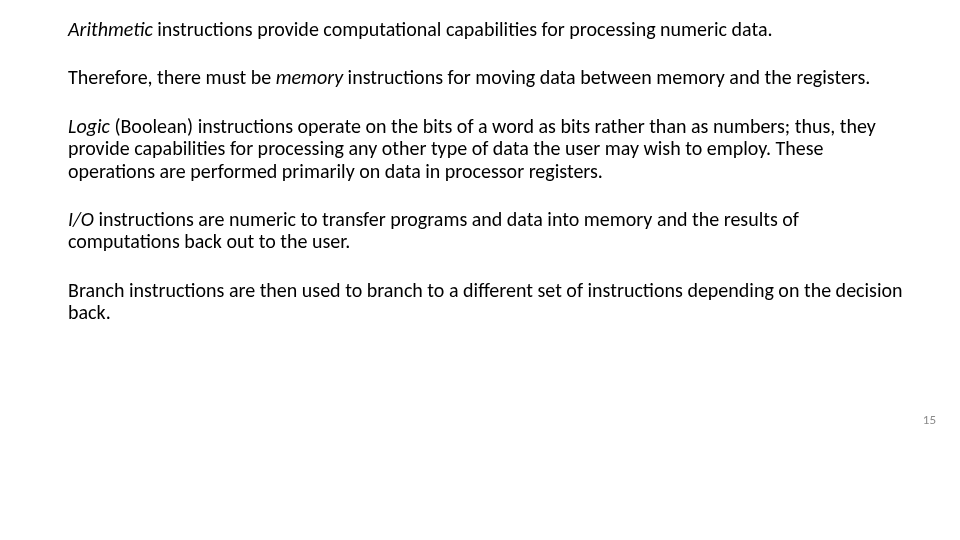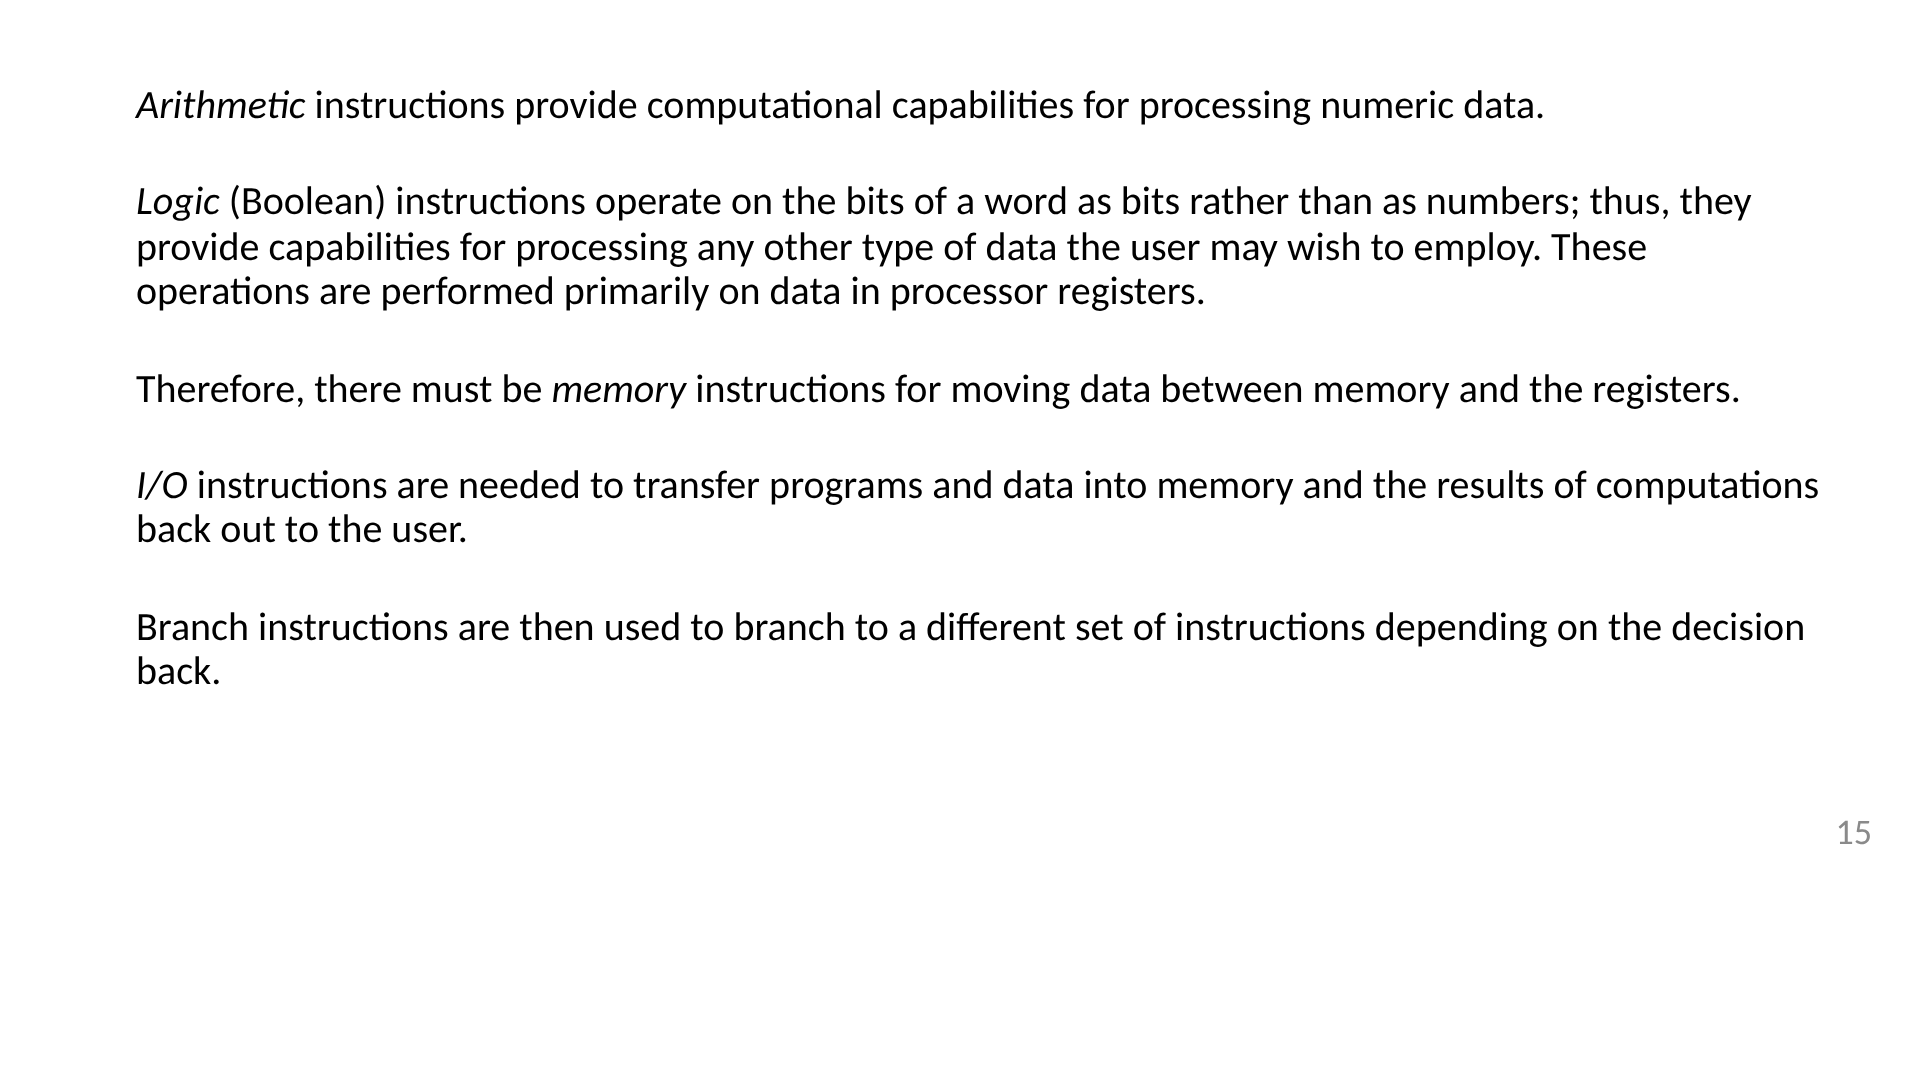--- a/index.html
+++ b/index.html
@@ -1,40 +1,40 @@
 <!DOCTYPE html>
 <html><head>
 <meta charset="utf-8">
 <style>
   * { margin: 0; padding: 0; box-sizing: border-box; }
   html, body { width: 960px; height: 540px; background: #ffffff; font-family: "Calibri", "Segoe UI", Arial, sans-serif; color: #000000; }
-  .slide { position: relative; width: 960px; height: 443px; padding: 42px 48px 0 68px; }
+  .slide { position: relative; width: 960px; height: 443px; padding: 18px 48px 0 68px; }
   .para { font-size: 20px; line-height: 1.12; margin-bottom: 26px; font-weight: 400; }
   .para .italic { font-style: italic; }
-  .page-num { position: absolute; right: 24px; bottom: 16px; font-size: 18px; color: #8a8a8a; }
+  .page-num { position: absolute; right: 24px; bottom: 16px; font-size: 13px; color: #8a8a8a; }
 </style>
 </head>
 <body>
 
 <div class="slide">
 
   <p class="para">
     <span class="italic">Arithmetic</span><span> instructions provide computational capabilities for processing numeric data.</span>
   </p>
 
   <p class="para">
+    <span>Therefore, there must be </span><span class="italic">memory</span><span> instructions for moving data between memory and the registers.</span>
+  </p>
+
+  <p class="para">
     <span class="italic">Logic</span><span> (Boolean) instructions operate on the bits of a word as bits rather than as numbers; thus, they provide capabilities for processing any other type of data the user may wish to employ. These operations are performed primarily on data in processor registers.</span>
   </p>
 
   <p class="para">
-    <span>Therefore, there must be </span><span class="italic">memory</span><span> instructions for moving data between memory and the registers.</span>
-  </p>
-
-  <p class="para">
-    <span class="italic">I/O</span><span> instructions are needed to transfer programs and data into memory and the results of computations back out to the user.</span>
+    <span class="italic">I/O</span><span> instructions are numeric to transfer programs and data into memory and the results of computations back out to the user.</span>
   </p>
 
 
   <p class="para">
     <span>Branch instructions are then used to branch to a different set of instructions depending on the decision back.</span>
   </p>
 
   <div class="page-num">15</div>
 </div>
 

